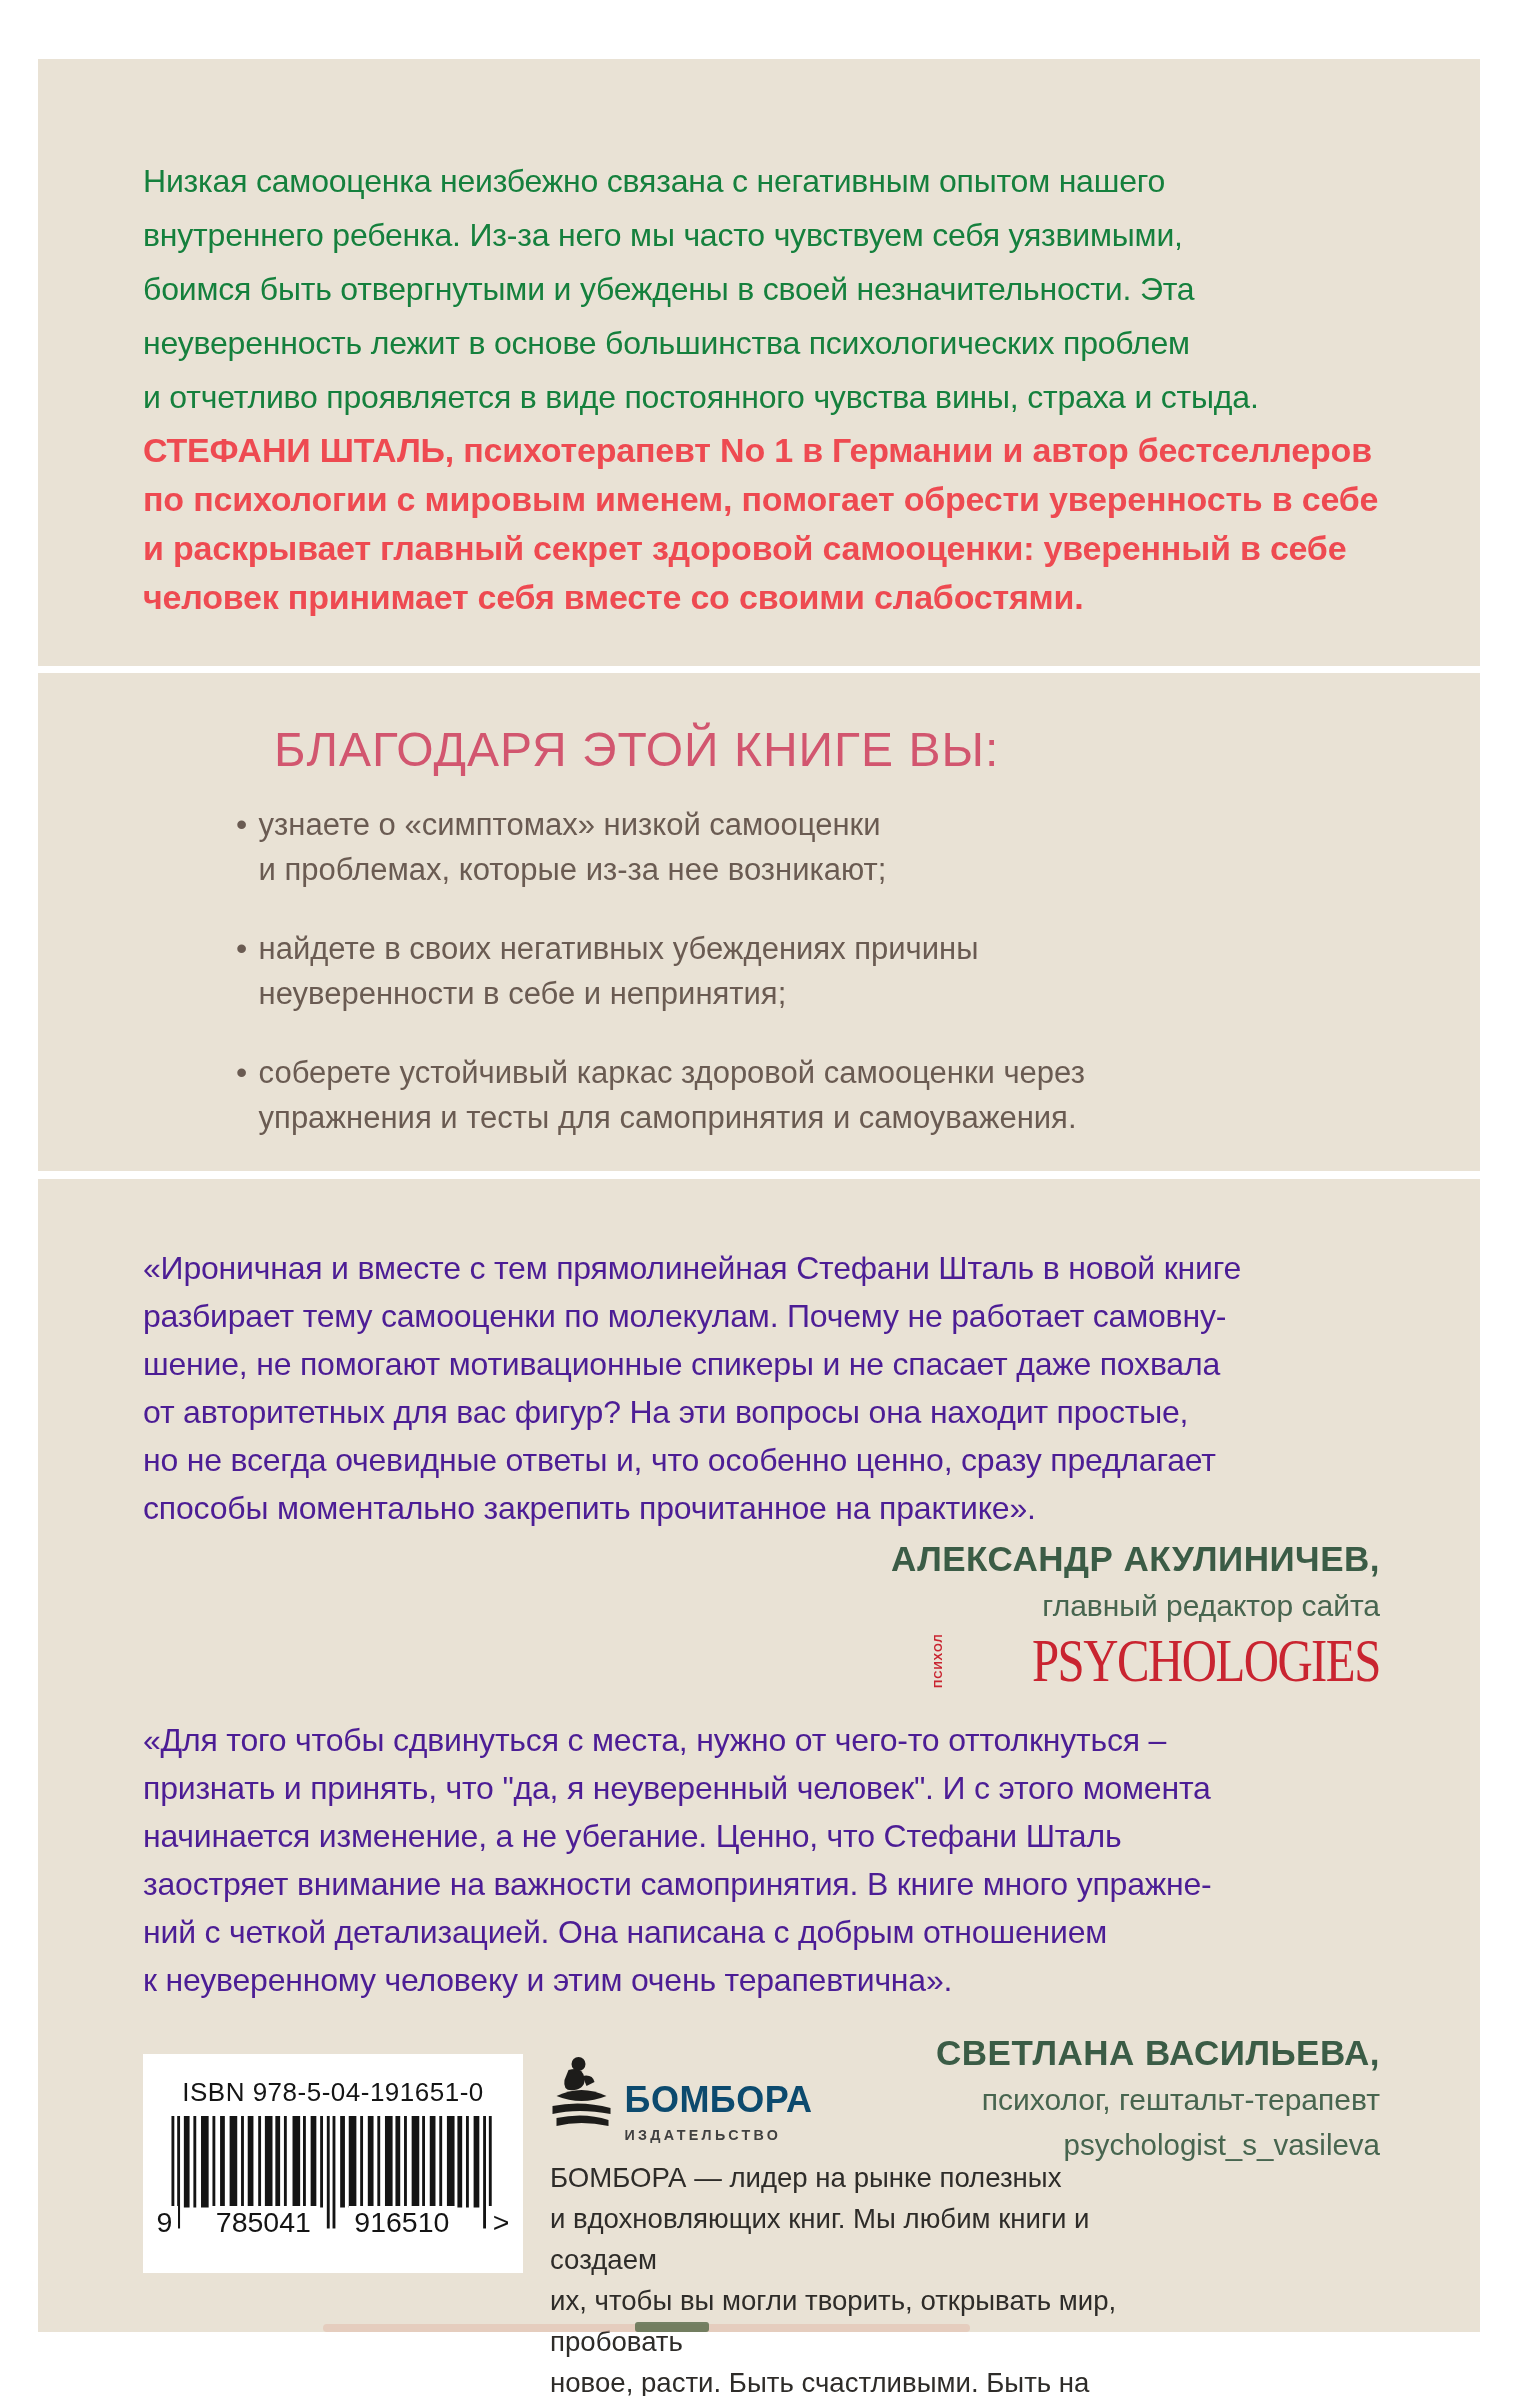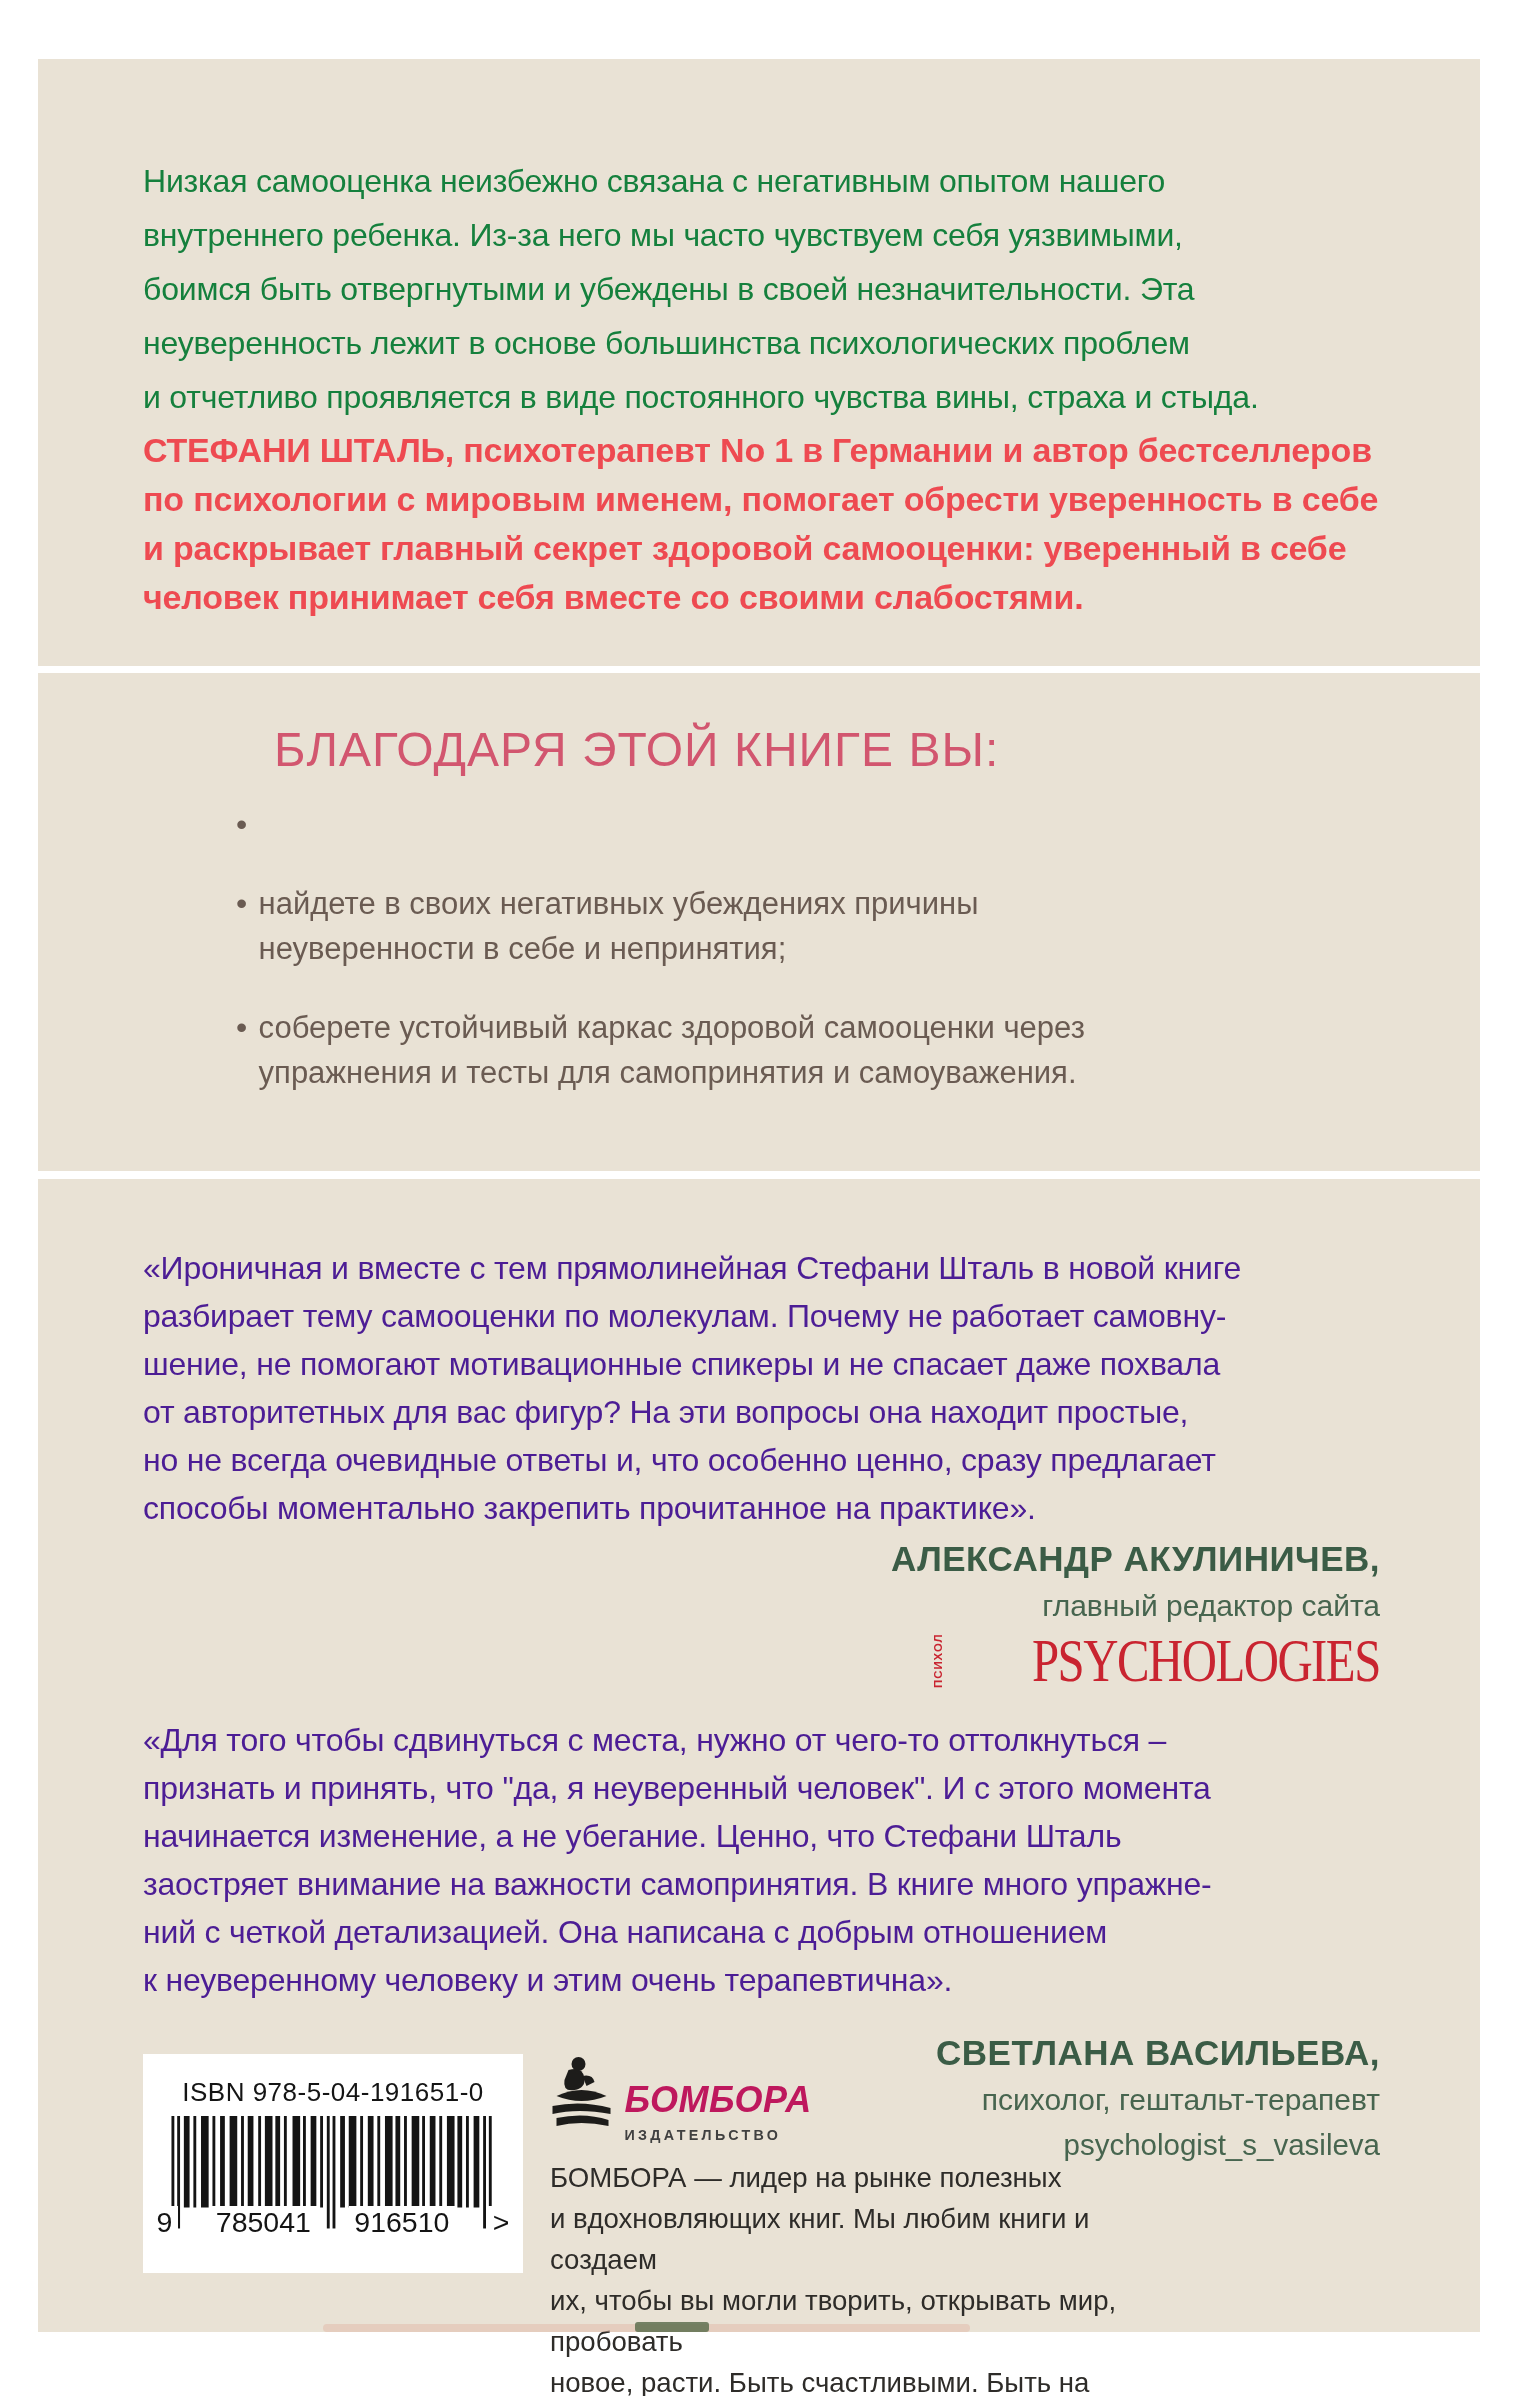--- a/index.html
+++ b/index.html
@@ -174,23 +174,22 @@
     position: absolute;
     left: 510px; top: 877px;
     display: flex;
     gap: 9.5px;
     align-items: flex-start;
   }
   .publisher-titles { padding-top: 23px; }
   .publisher-name {
     font-size: 36px;
     font-weight: 900;
-    color: #be185d;
+    color: #0c4a6e;
     letter-spacing: 0.5px;
-    font-style: italic;
   }
   .publisher-subtitle {
     margin-top: 5.7px;
     font-size: 14.3px;
     font-weight: 700;
     letter-spacing: 3.3px;
     color: #404040;
   }
   .publisher-description {
     position: absolute;
@@ -234,20 +233,22 @@
 по психологии с мировым именем, помогает обрести уверенность в себе
 и раскрывает главный секрет здоровой самооценки: уверенный в себе
 человек принимает себя вместе со своими слабостями.</p>
   </section>
 
   <section class="panel panel-middle">
     <h2 class="benefits-heading">БЛАГОДАРЯ ЭТОЙ КНИГЕ ВЫ:</h2>
     <ul class="benefits-list">
       <li class="benefit-item">
         <span class="benefit-dot">•</span>
+        <span class="benefit-text">узнаете о «симптомах» низкой самооценки
+и проблемах, которые из-за нее возникают;</span>
       </li>
       <li class="benefit-item">
         <span class="benefit-dot">•</span>
         <span class="benefit-text">найдете в своих негативных убеждениях причины
 неуверенности в себе и непринятия;</span>
       </li>
       <li class="benefit-item">
         <span class="benefit-dot">•</span>
         <span class="benefit-text">соберете устойчивый каркас здоровой самооценки через
 упражнения и тесты для самопринятия и самоуважения.</span>

